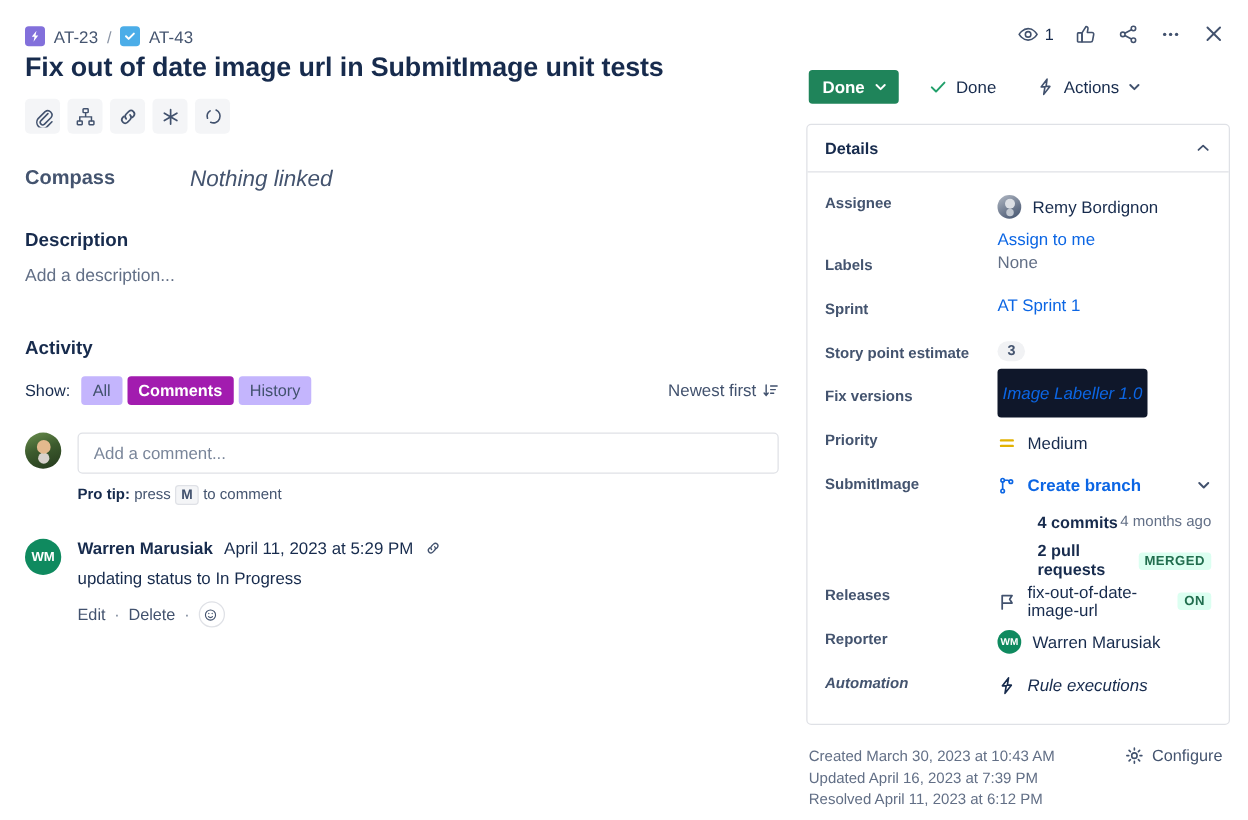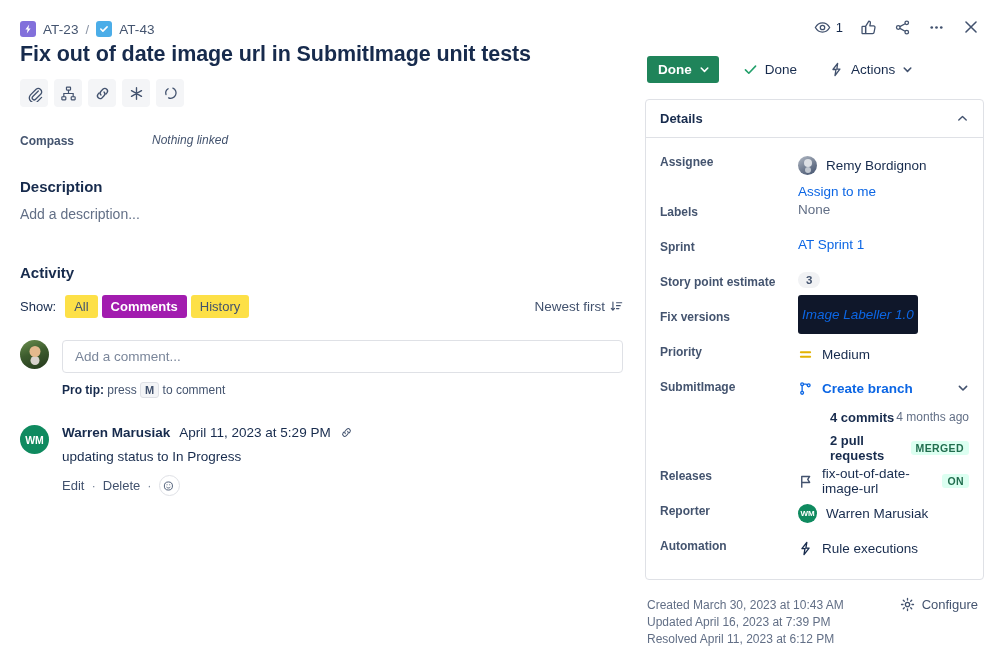--- a/index.html
+++ b/index.html
@@ -32,34 +32,34 @@
   }
 
   .quick-actions { margin-top: 11px; display: flex; gap: 6px; }
   .qa-btn {
     width: 28px; height: 28px; border-radius: 4px; background: #f4f5f7;
     display: flex; align-items: center; justify-content: center;
     cursor: pointer; border: none;
   }
 
   .field-row { margin-top: 26px; display: flex; align-items: flex-start; }
-  .field-label { width: 132px; font-size: 12px; font-weight: 700; color: #44546f; padding-top: 1px; }
-  .field-value-italic { font-size: 12px; font-style: italic; color: #44546f; }
+  .field-label { width: 132px; font-size: 16px; font-weight: 700; color: #44546f; padding-top: 1px; }
+  .field-value-italic { font-size: 18px; font-style: italic; color: #44546f; }
 
   .section-head { margin-top: 30px; font-size: 15px; font-weight: 700; color: #172b4d; }
   .desc-placeholder { margin-top: 11px; font-size: 14px; color: #626f86; cursor: text; }
 
   .activity-head { margin-top: 42px; font-size: 15px; font-weight: 700; color: #172b4d; }
 
   .activity-bar { margin-top: 14px; display: flex; align-items: center; }
   .show-label { font-size: 13px; color: #172b4d; margin-right: 9px; }
   .tabs { display: flex; gap: 4px; }
   .tab {
     font-size: 13px; padding: 4px 9px; border-radius: 3px; cursor: pointer;
-    background: #fde047; color: #42526e; border: none;
+    background: #c4b5fd; color: #42526e; border: none;
     font-family: "Liberation Sans", sans-serif;
   }
   .tab.active { background: #a21caf; color: #ffffff; font-weight: 600; }
   .sort-ctl { margin-left: auto; display: flex; align-items: center; gap: 5px;
               font-size: 13.5px; color: #42526e; cursor: pointer; }
 
   .comment-box-row { margin-top: 22px; display: flex; gap: 13px; align-items: flex-start; }
   .avatar { width: 29px; height: 29px; border-radius: 50%; flex: 0 0 auto; overflow: hidden;
             display: flex; align-items: center; justify-content: center;
             font-size: 10.5px; font-weight: 700; color: #fff; }
@@ -463,21 +463,21 @@
         </div>
 
         <div class="drow">
           <div class="dlabel">Reporter</div>
           <div class="dvalue dvalue-flex">
             <span class="mini-av avatar-wm" style="background:#0f8a5f;">WM</span>
             <span>Warren Marusiak</span>
           </div>
         </div>
 
-        <div class="drow" style="min-height:30px;">
+        <div class="drow" style="min-height:30px;font-style:italic;">
           <div class="dlabel">Automation</div>
           <div class="dvalue dvalue-flex">
             <span>
               <svg width="15" height="15" viewBox="0 0 16 16" fill="none" stroke="#172b4d" stroke-width="1.4" stroke-linejoin="round">
                   <path d="M9.4 1.4 L4.2 8.2 H7.4 L6.4 14.6 L11.8 7.6 H8.4 Z"></path>
                 </svg>
             </span>
             <span>Rule executions</span>
           </div>
         </div>

